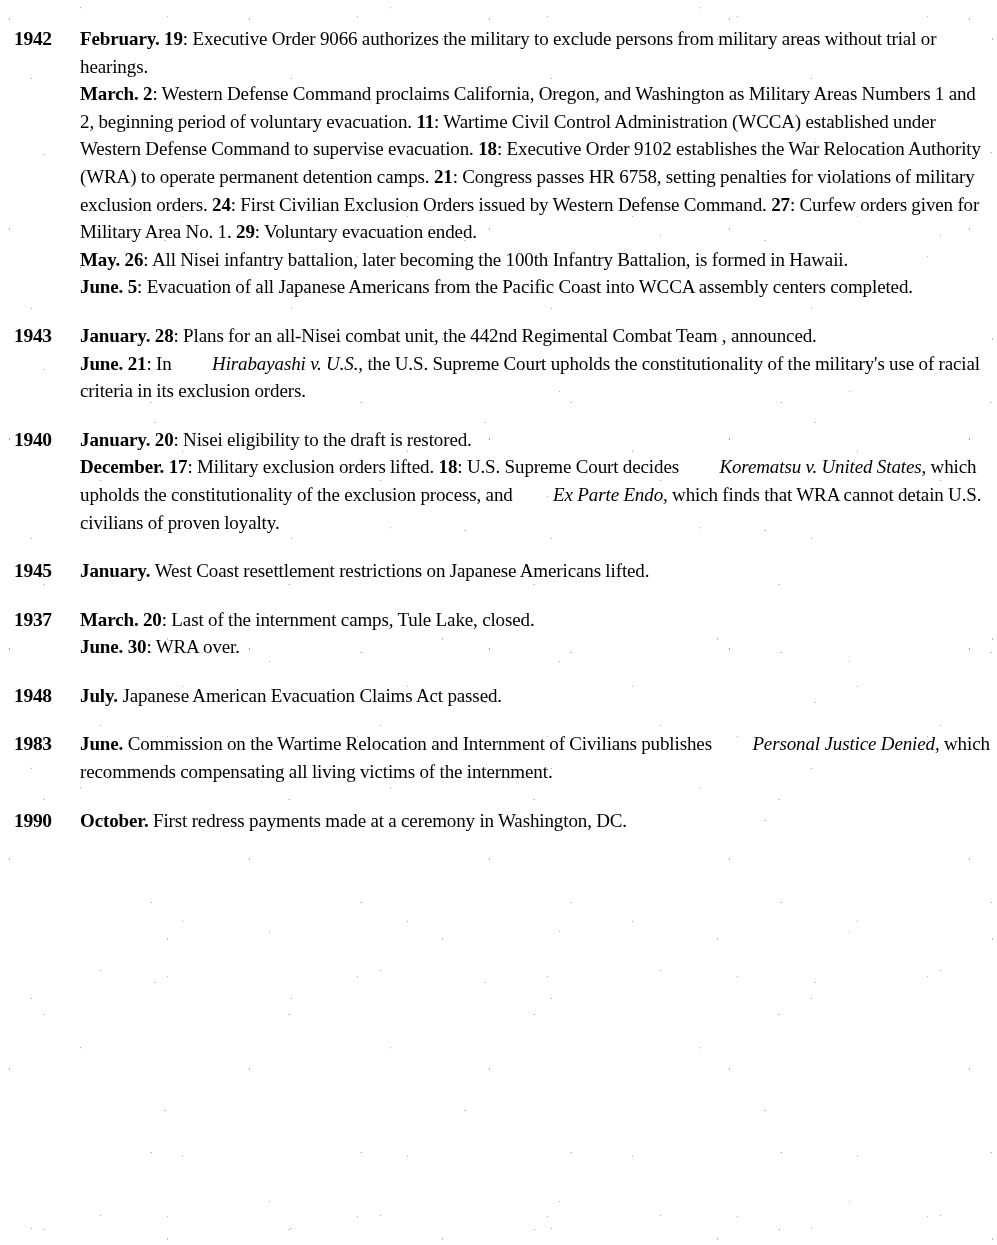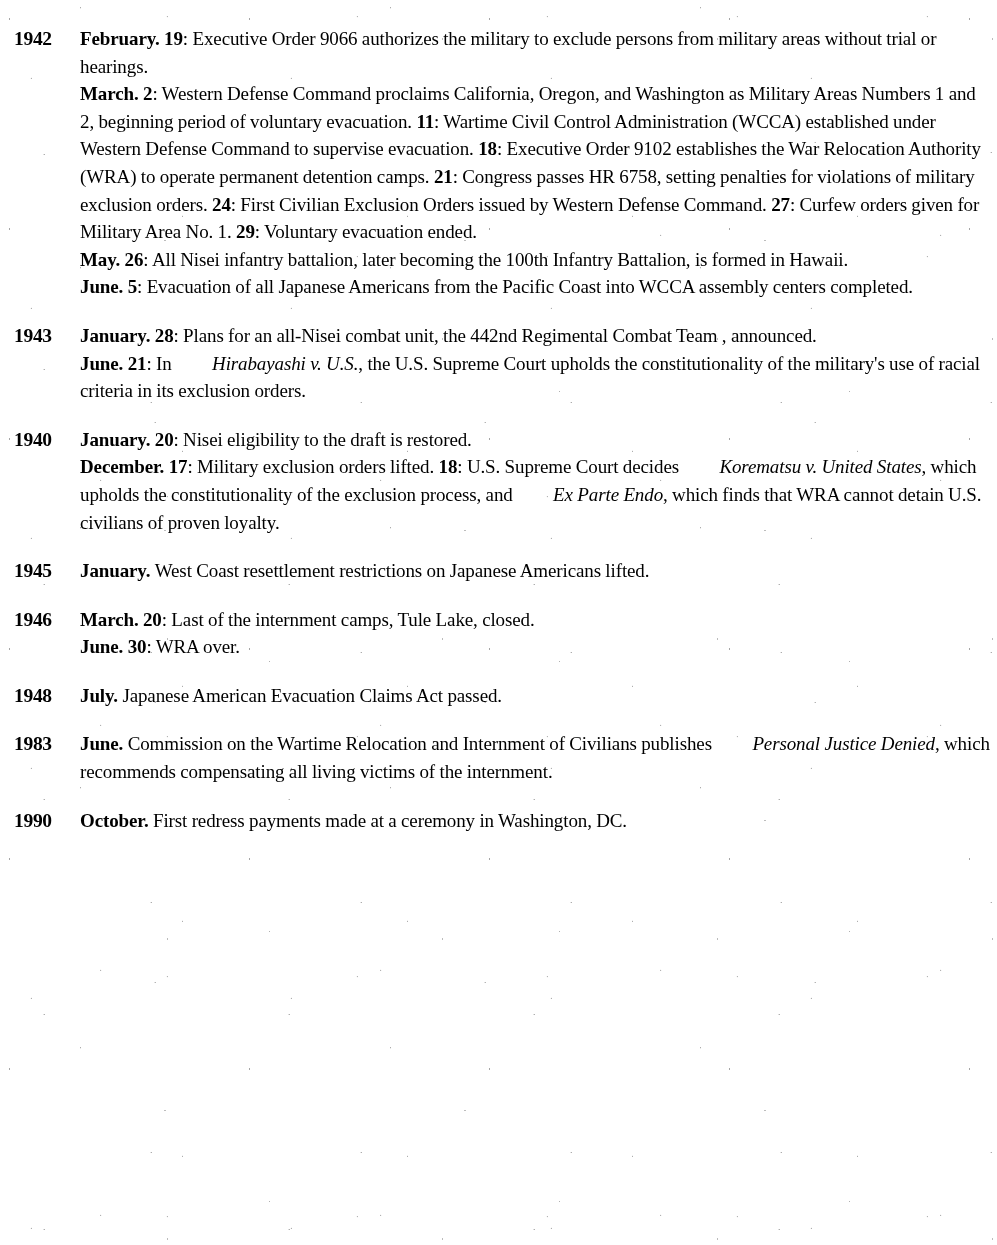--- a/index.html
+++ b/index.html
@@ -119,21 +119,21 @@
           <p class="para"><span class="mon">December. </span><span class="mon">17</span><span>: Military exclusion orders lifted. </span><span class="mon">18</span><span>: U.S. Supreme Court decides </span><span class="ital">Korematsu v. United States</span><span>, which upholds the constitutionality of the exclusion process, and </span><span class="ital">Ex Parte Endo</span><span>, which finds that WRA cannot detain U.S. civilians of proven loyalty.</span></p>
         </div>
       </div>
       <div class="entry">
         <div class="year">1945</div>
         <div class="body-col">
           <p class="para"><span class="mon">January. </span><span>West Coast resettlement restrictions on Japanese Americans lifted.</span></p>
         </div>
       </div>
       <div class="entry">
-        <div class="year">1946</div>
+        <div class="year">1937</div>
         <div class="body-col">
           <p class="para"><span class="mon">March. </span><span class="mon">20</span><span>: Last of the internment camps, Tule Lake, closed.</span></p>
           <p class="para"><span class="mon">June. </span><span class="mon">30</span><span>: WRA over.</span></p>
         </div>
       </div>
       <div class="entry">
         <div class="year">1948</div>
         <div class="body-col">
           <p class="para"><span class="mon">July. </span><span>Japanese American Evacuation Claims Act passed.</span></p>
         </div>

